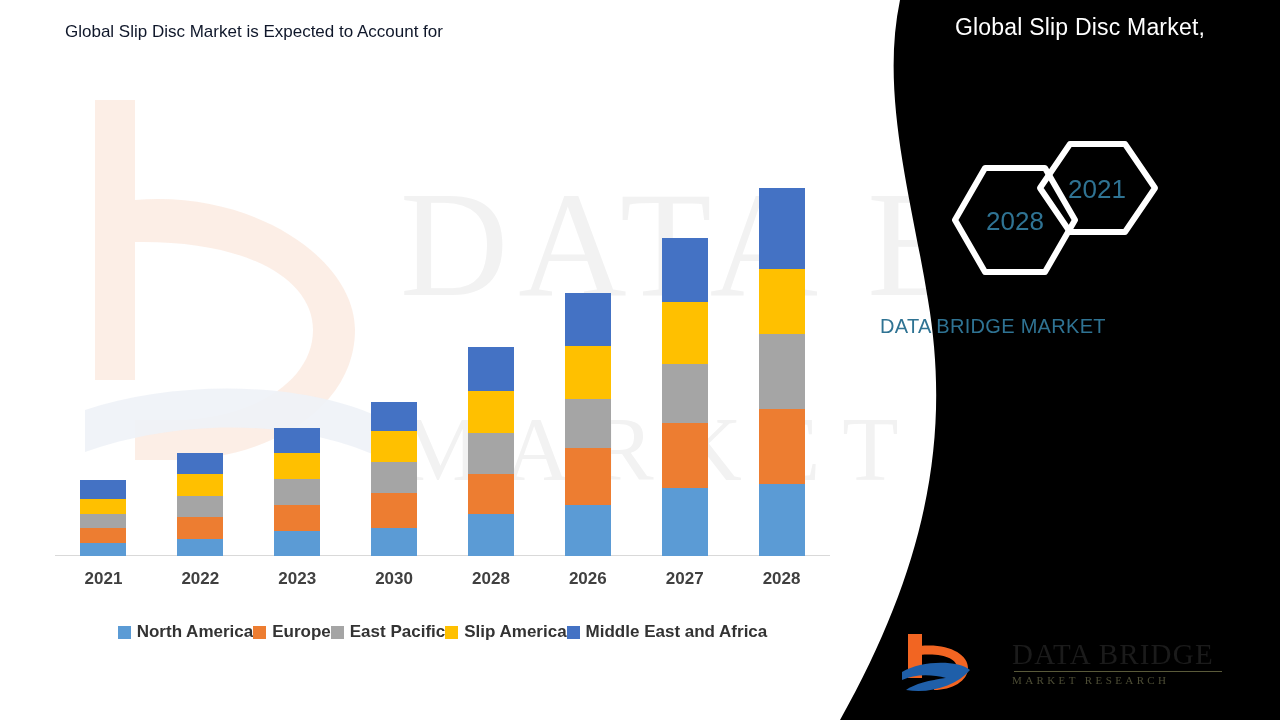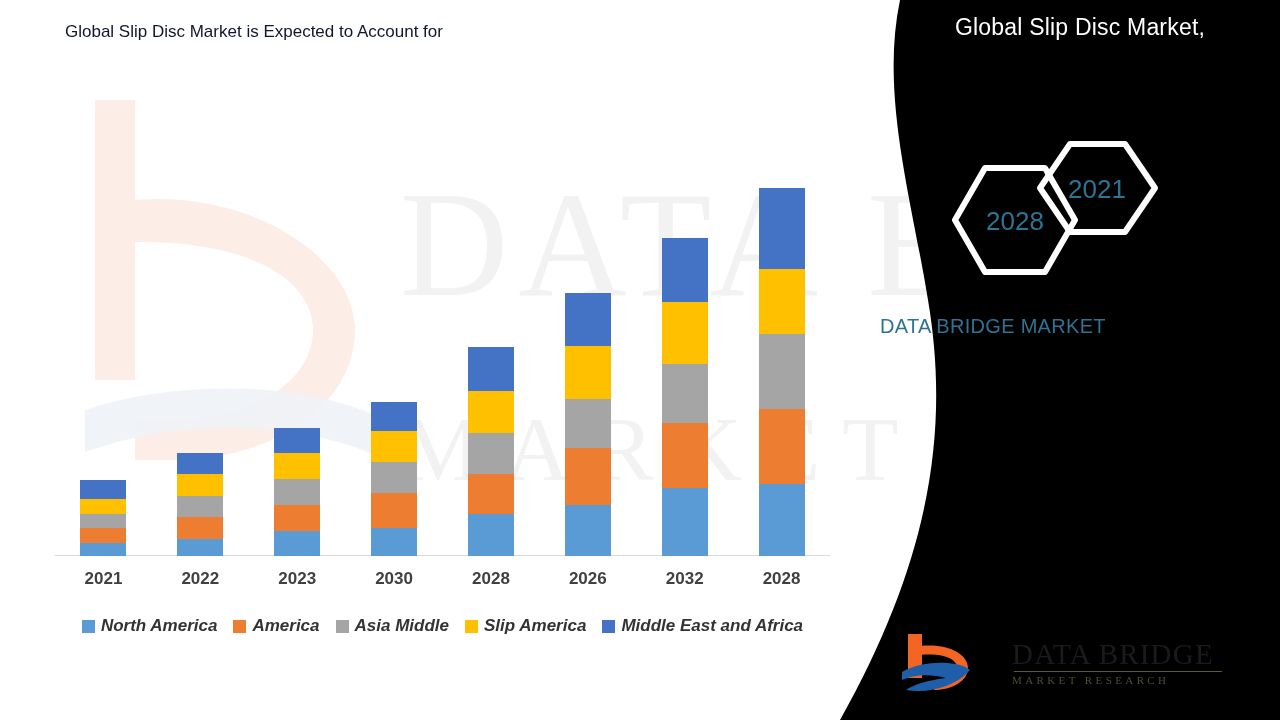--- a/index.html
+++ b/index.html
@@ -81,21 +81,21 @@
     position:absolute; left: 55px; top: 566px; width: 775px; height: 30px;
     display:flex; justify-content:space-around;
   }
   .xlabel {
     width: 95px; text-align:center; color:#404040;
     font-size: 17px; font-weight: bold; line-height: 26px;
   }
 
   .legend {
     position:absolute; left: 55px; top: 616px; width: 775px; height: 26px;
-    display:flex; align-items:flex-start; justify-content:center; gap: 16px; font-style: italic;
+    display:flex; align-items:flex-end; justify-content:center; 
   }
   .legend-item { display:flex; align-items:center; gap: 6px; }
   .legend-swatch { width: 13px; height: 13px; display:block; }
   .legend-label { font-size: 17px; color: #333; font-weight: bold; white-space:nowrap; }
 </style>
 </head>
 <body>
 
 <div id="stage">
 
@@ -190,36 +190,36 @@
       </div>
     </div>
 
   <div class="xlabels" id="xlabels">
       <div class="xlabel">2021</div>
       <div class="xlabel">2022</div>
       <div class="xlabel">2023</div>
       <div class="xlabel">2030</div>
       <div class="xlabel">2028</div>
       <div class="xlabel">2026</div>
-      <div class="xlabel">2032</div>
+      <div class="xlabel">2027</div>
       <div class="xlabel">2028</div>
     </div>
 
   <div class="legend" id="legend">
       <div class="legend-item">
         <span class="legend-swatch" style="background: rgb(91, 155, 213);"></span>
         <span class="legend-label">North America</span>
       </div>
       <div class="legend-item">
         <span class="legend-swatch" style="background: rgb(237, 125, 49);"></span>
-        <span class="legend-label">America</span>
+        <span class="legend-label">Europe</span>
       </div>
       <div class="legend-item">
         <span class="legend-swatch" style="background: rgb(165, 165, 165);"></span>
-        <span class="legend-label">Asia Middle</span>
+        <span class="legend-label">East Pacific</span>
       </div>
       <div class="legend-item">
         <span class="legend-swatch" style="background: rgb(255, 192, 0);"></span>
         <span class="legend-label">Slip America</span>
       </div>
       <div class="legend-item">
         <span class="legend-swatch" style="background: rgb(68, 114, 196);"></span>
         <span class="legend-label">Middle East and Africa</span>
       </div>
     </div>

